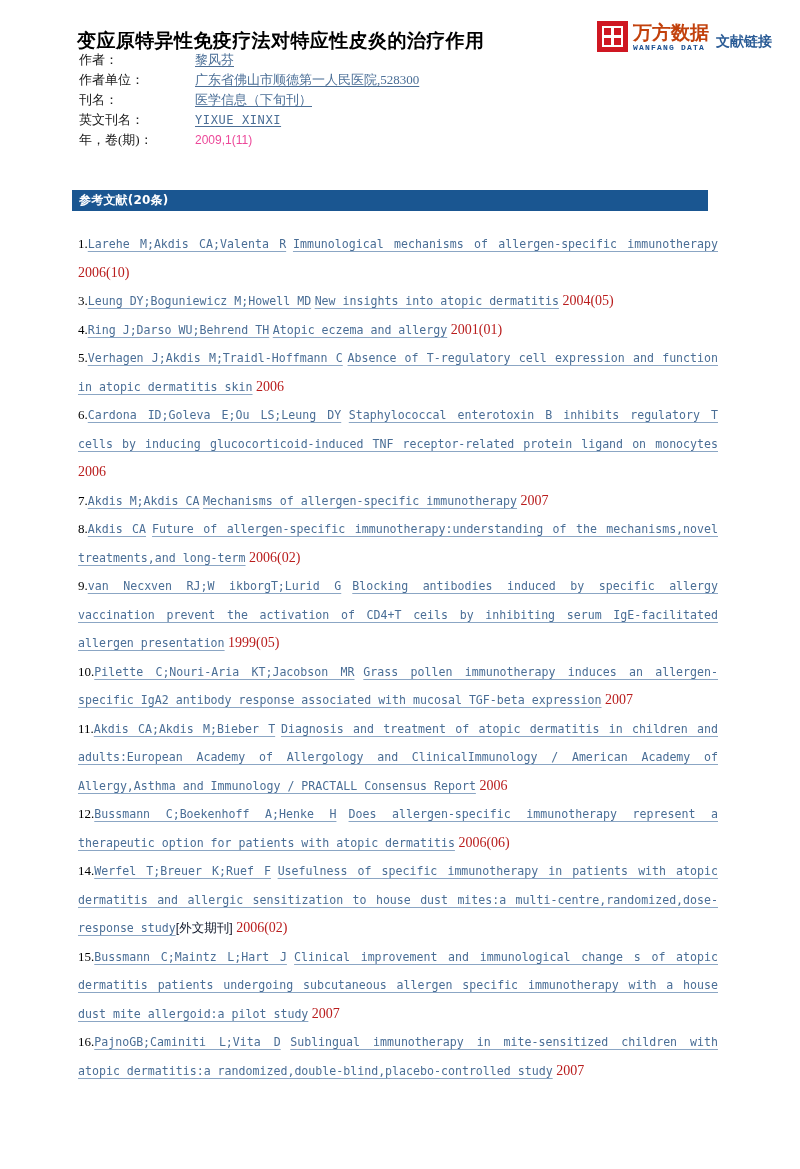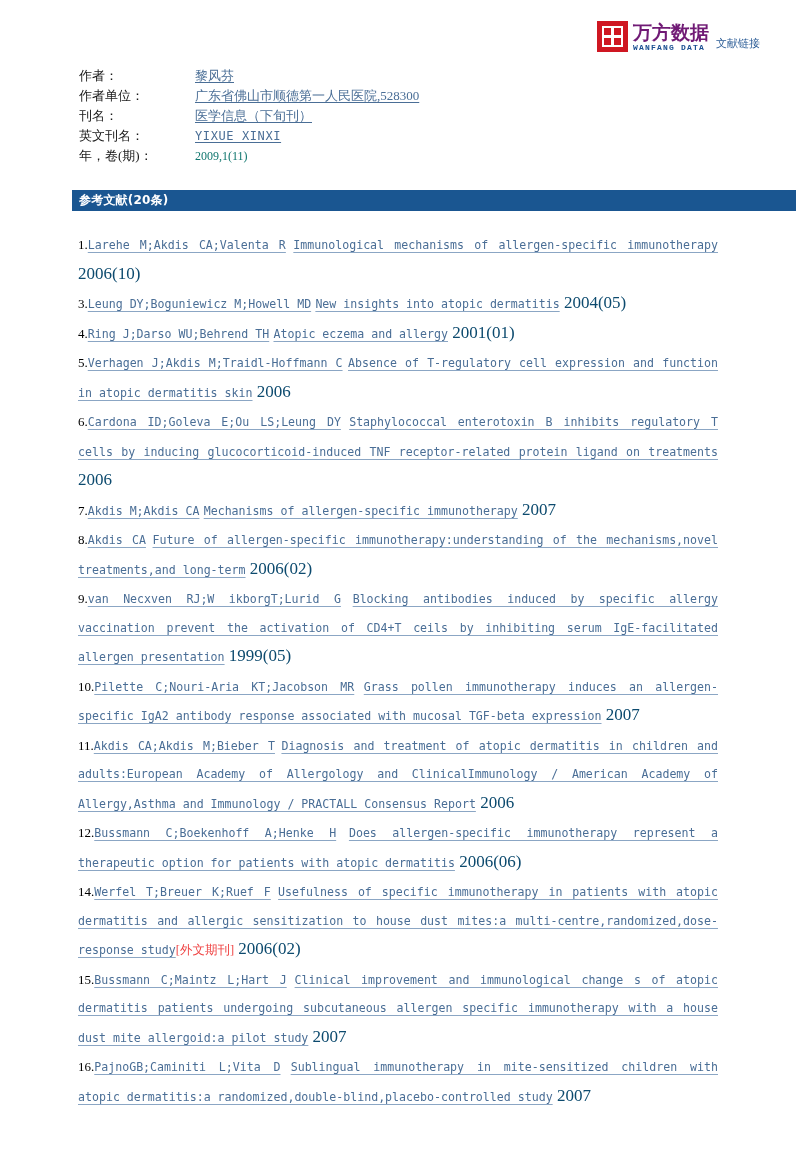--- a/index.html
+++ b/index.html
@@ -58,37 +58,37 @@
     background: #ffffff;
   }
   .logo-text {
     margin-left: 5px;
     line-height: 1;
   }
   .logo-cn {
     font-family: "DejaVu Sans", "Liberation Sans", sans-serif;
     font-weight: bold;
     font-size: 19px;
-    color: #701a75;
+    color: #c2410c;
     letter-spacing: 0px;
     display: block;
   }
   .logo-en {
     font-family: Liberation Mono, monospace;
     font-weight: bold;
     font-size: 8px;
     color: #1a4f91;
     letter-spacing: 1.2px;
     display: block;
     margin-top: 2px;
   }
   .logo-link-cn {
     font-family: "Liberation Serif", "DejaVu Serif", serif;
-    font-weight: normal;
-    font-size: 11px;
+    font-weight: bold;
+    font-size: 14px;
     color: #2b5c96;
     margin-left: 7px;
     margin-bottom: 1px;
     white-space: nowrap;
   }
 
   
   .doc-title {
     position: absolute;
     left: 77px;
@@ -98,21 +98,21 @@
     font-size: 19px;
     color: #000000;
     letter-spacing: 0.4px;
     white-space: nowrap;
   }
 
   
   .meta {
     position: absolute;
     left: 79px;
-    top: 66px;
+    top: 50px;
     font-size: 13px;
     line-height: 20px;
   }
   .meta-row {
     display: flex;
     align-items: baseline;
     height: 20px;
   }
   .meta-label {
     width: 116px;
@@ -124,37 +124,37 @@
   .meta-value {
     color: #4a6e96;
     white-space: nowrap;
     font-family: "Liberation Serif", "DejaVu Serif", serif;
   }
   .meta-value.linked {
     text-decoration: underline;
     text-underline-offset: 2px;
   }
   .meta-value.plain {
-    color: #0f766e;
+    color: #ec4899;
     text-decoration: none;
-    font-family: Liberation Serif, serif;
+    font-family: Liberation Sans, sans-serif;
     font-size: 12px;
   }
   .meta-value.mono-link {
     font-family: "DejaVu Sans Mono", "Liberation Mono", monospace;
     font-size: 12px;
     letter-spacing: 0.6px;
   }
 
   
   .section-bar {
     position: absolute;
     left: 72px;
     top: 190px;
-    width: 724px;
+    width: 636px;
     height: 21px;
     background: #1a5691;
   }
   .section-bar .label {
     position: absolute;
     left: 7px;
     top: 2px;
     color: #ffffff;
     font-family: "DejaVu Sans", "Liberation Sans", sans-serif;
     font-weight: bold;
@@ -185,27 +185,27 @@
     font-size: 13px;
   }
   .seg-link {
     color: #4a6e96;
     text-decoration: underline;
     text-decoration-color: #8ba6c4;
     text-underline-offset: 3px;
     text-decoration-thickness: 1px;
   }
   .seg-plain {
-    color: #0c4a6e;
-    font-family: "Liberation Serif", "DejaVu Serif", serif;
-    font-size: 17px;
+    color: #b91c1c;
+    font-family: "Liberation Serif", "DejaVu Serif", serif;
+    font-size: 14px;
   }
   .seg-cn {
-    color: #ef4444;
-    font-family: Liberation Serif, serif;
+    color: #0f172a;
+    font-family: Liberation Sans, sans-serif;
     font-size: 12.5px;
   }
 </style>
 </head>
 <body>
 
 <div class="page">
 
   <div class="logo-wrap">
     <div class="logo-mark">
@@ -213,20 +213,21 @@
       <div class="vbar"></div>
       <div class="hbar"></div>
     </div>
     <div class="logo-text">
       <span class="logo-cn">万方数据</span>
       <span class="logo-en">WANFANG DATA</span>
     </div>
     <span class="logo-link-cn">文献链接</span>
   </div>
 
+  <div class="doc-title">变应原特异性免疫疗法对特应性皮炎的治疗作用</div>
 
   <div class="meta">
     <div class="meta-row">
       <span class="meta-label">作者：</span>
       <span class="meta-value linked">黎风芬</span>
     </div>
     <div class="meta-row">
       <span class="meta-label">作者单位：</span>
       <span class="meta-value linked">广东省佛山市顺德第一人民医院,528300</span>
     </div>
@@ -246,21 +247,21 @@
 
   <div class="section-bar">
     <span class="label">参考文献(20条)</span>
   </div>
 
   <div class="ref-list" id="ref-list">
       <p class="ref-item"><span class="ref-num">1.</span><span class="seg-link">Larehe M;Akdis CA;Valenta R</span><span class="seg-plain"> </span><span class="seg-link">Immunological mechanisms of allergen-specific immunotherapy</span><span class="seg-plain"> 2006(10)</span></p>
       <p class="ref-item"><span class="ref-num">3.</span><span class="seg-link">Leung DY;Boguniewicz M;Howell MD</span><span class="seg-plain"> </span><span class="seg-link">New insights into atopic dermatitis</span><span class="seg-plain"> 2004(05)</span></p>
       <p class="ref-item"><span class="ref-num">4.</span><span class="seg-link">Ring J;Darso WU;Behrend TH</span><span class="seg-plain"> </span><span class="seg-link">Atopic eczema and allergy</span><span class="seg-plain"> 2001(01)</span></p>
       <p class="ref-item"><span class="ref-num">5.</span><span class="seg-link">Verhagen J;Akdis M;Traidl-Hoffmann C</span><span class="seg-plain"> </span><span class="seg-link">Absence of T-regulatory cell expression and function in atopic dermatitis skin</span><span class="seg-plain"> 2006</span></p>
-      <p class="ref-item"><span class="ref-num">6.</span><span class="seg-link">Cardona ID;Goleva E;Ou LS;Leung DY</span><span class="seg-plain"> </span><span class="seg-link">Staphylococcal enterotoxin B inhibits regulatory T cells by inducing glucocorticoid-induced TNF receptor-related protein ligand on treatments</span><span class="seg-plain"> 2006</span></p>
+      <p class="ref-item"><span class="ref-num">6.</span><span class="seg-link">Cardona ID;Goleva E;Ou LS;Leung DY</span><span class="seg-plain"> </span><span class="seg-link">Staphylococcal enterotoxin B inhibits regulatory T cells by inducing glucocorticoid-induced TNF receptor-related protein ligand on monocytes</span><span class="seg-plain"> 2006</span></p>
       <p class="ref-item"><span class="ref-num">7.</span><span class="seg-link">Akdis M;Akdis CA</span><span class="seg-plain"> </span><span class="seg-link">Mechanisms of allergen-specific immunotherapy</span><span class="seg-plain"> 2007</span></p>
       <p class="ref-item"><span class="ref-num">8.</span><span class="seg-link">Akdis CA</span><span class="seg-plain"> </span><span class="seg-link">Future of allergen-specific immunotherapy:understanding of the mechanisms,novel treatments,and long-term</span><span class="seg-plain"> 2006(02)</span></p>
       <p class="ref-item"><span class="ref-num">9.</span><span class="seg-link">van Necxven RJ;W ikborgT;Lurid G</span><span class="seg-plain"> </span><span class="seg-link">Blocking antibodies induced by specific allergy vaccination prevent the activation of CD4+T ceils by inhibiting serum IgE-facilitated allergen presentation</span><span class="seg-plain"> 1999(05)</span></p>
       <p class="ref-item"><span class="ref-num">10.</span><span class="seg-link">Pilette C;Nouri-Aria KT;Jacobson MR</span><span class="seg-plain"> </span><span class="seg-link">Grass pollen immunotherapy induces an allergen-specific IgA2 antibody response associated with mucosal TGF-beta expression</span><span class="seg-plain"> 2007</span></p>
       <p class="ref-item"><span class="ref-num">11.</span><span class="seg-link">Akdis CA;Akdis M;Bieber T</span><span class="seg-plain"> </span><span class="seg-link">Diagnosis and treatment of atopic dermatitis in children and adults:European Academy of Allergology and ClinicalImmunology / American Academy of Allergy,Asthma and Immunology / PRACTALL Consensus Report</span><span class="seg-plain"> 2006</span></p>
       <p class="ref-item"><span class="ref-num">12.</span><span class="seg-link">Bussmann C;Boekenhoff A;Henke H</span><span class="seg-plain"> </span><span class="seg-link">Does allergen-specific immunotherapy represent a therapeutic option for patients with atopic dermatitis</span><span class="seg-plain"> 2006(06)</span></p>
       <p class="ref-item"><span class="ref-num">14.</span><span class="seg-link">Werfel T;Breuer K;Ruef F</span><span class="seg-plain"> </span><span class="seg-link">Usefulness of specific immunotherapy in patients with atopic dermatitis and allergic sensitization to house dust mites:a multi-centre,randomized,dose-response study</span><span class="seg-cn">[外文期刊]</span><span class="seg-plain"> 2006(02)</span></p>
       <p class="ref-item"><span class="ref-num">15.</span><span class="seg-link">Bussmann C;Maintz L;Hart J</span><span class="seg-plain"> </span><span class="seg-link">Clinical improvement and immunological change s of atopic dermatitis patients undergoing subcutaneous allergen specific immunotherapy with a house dust mite allergoid:a pilot study</span><span class="seg-plain"> 2007</span></p>
       <p class="ref-item"><span class="ref-num">16.</span><span class="seg-link">PajnoGB;Caminiti L;Vita D</span><span class="seg-plain"> </span><span class="seg-link">Sublingual immunotherapy in mite-sensitized children with atopic dermatitis:a randomized,double-blind,placebo-controlled study</span><span class="seg-plain"> 2007</span></p>
     </div>

